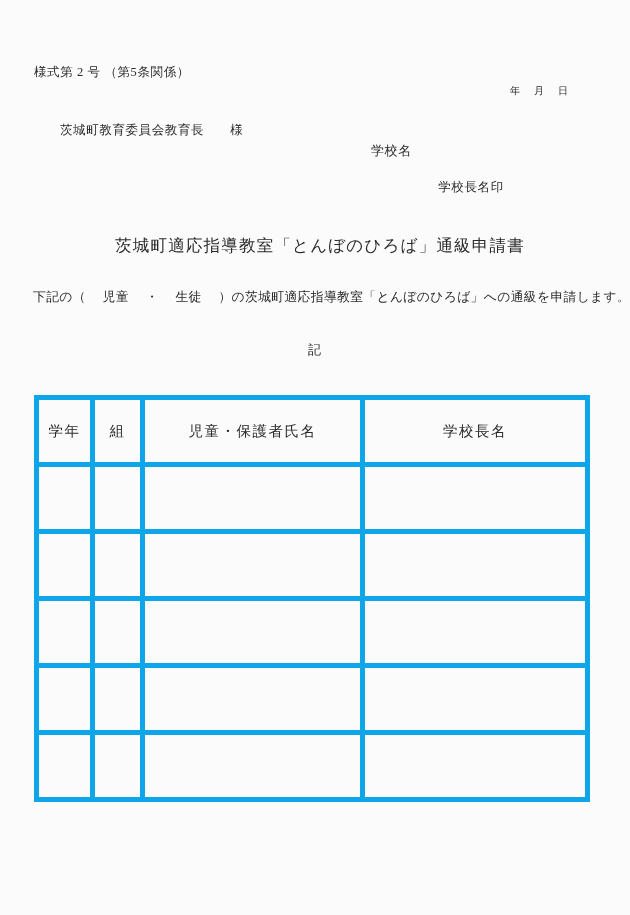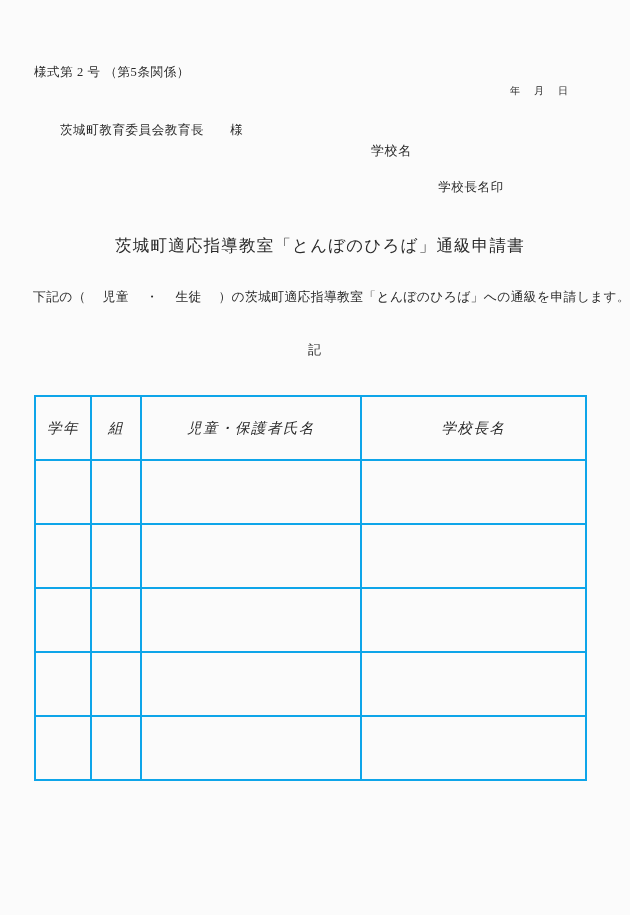--- a/index.html
+++ b/index.html
@@ -104,27 +104,26 @@
   .form-table {
     position: absolute;
     left: 34px;
     top: 395px;
     width: 551px;
     border-collapse: collapse;
     table-layout: fixed;
   }
   .form-table th,
   .form-table td {
-    border: 2px solid #0ea5e9;
+    border: 5px solid #0ea5e9;
     padding: 0;
     text-align: center;
     vertical-align: middle;
     font-weight: normal;
     background: #fbfbfb;
-    font-style: italic;
   }
   .form-table thead th {
     height: 62px;
     font-size: 14.5px;
     letter-spacing: 1.5px;
   }
   .form-table tbody td {
     height: 62px;
   }
 

